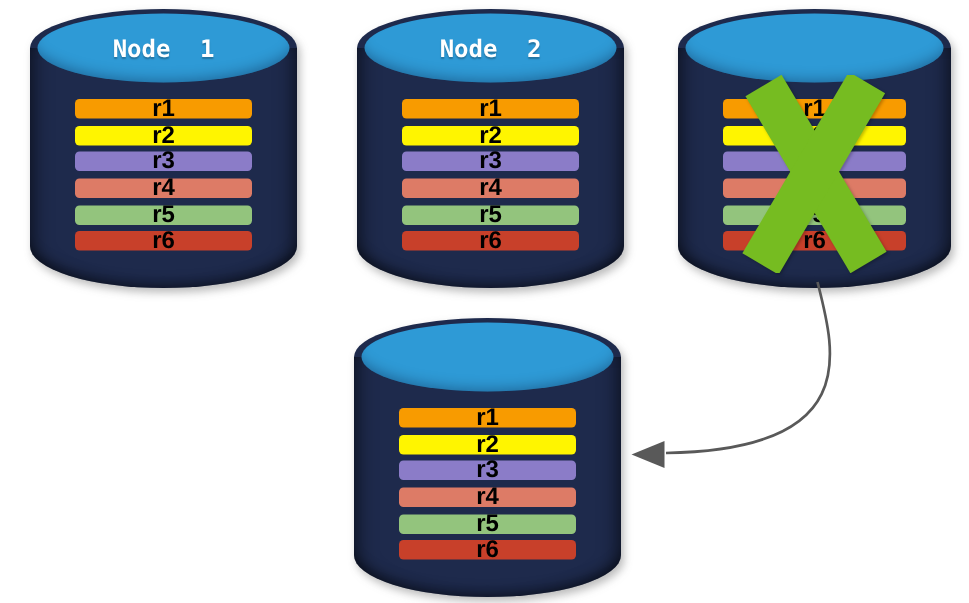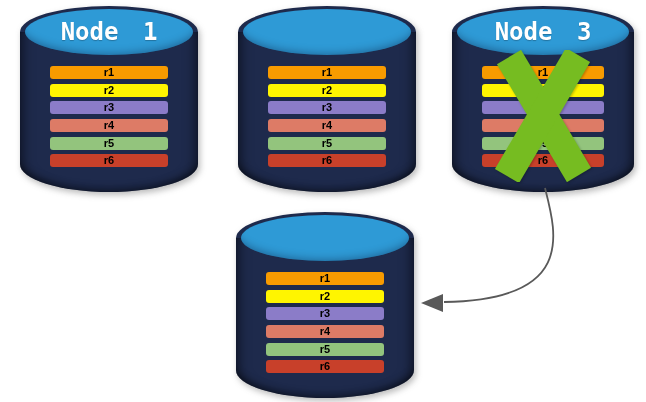--- a/index.html
+++ b/index.html
@@ -45,39 +45,39 @@
   }
   .node-title {
     position: absolute;
     top: 3px; left: 0; right: 0;
     height: 46px;
     display: flex;
     align-items: center;
     justify-content: center;
     color: #ffffff;
     font-family: "DejaVu Sans Mono", monospace;
-    font-size: 24px;
+    font-size: 16px;
     font-weight: 700;
     word-spacing: 10px;
     text-shadow: 0 1px 1px rgba(0,0,0,0.25);
   }
   .bars {
     position: absolute;
     top: 60px; left: 30px; right: 30px;
     display: flex;
     flex-direction: column;
     gap: 4.7px;
   }
   .bar {
     height: 13px;
     border-radius: 3px;
     display: flex;
     align-items: center;
     justify-content: center;
-    font-size: 11px;
+    font-size: 16px;
     font-weight: 700;
     color: #000000;
     line-height: 13px;
   }
 
   
   .x-mark {
     position: absolute;
     left: 494px; top: 50px;
     width: 98px; height: 132px;
@@ -115,35 +115,35 @@
       <div class="bar" style="background: rgb(221, 123, 102);">r4</div>
       <div class="bar" style="background: rgb(147, 196, 125);">r5</div>
       <div class="bar" style="background: rgb(200, 64, 42);">r6</div>
     </div>
   </div>
 
   <div class="node" id="node-2">
     <div class="cap-navy" style="background: rgb(30, 42, 76);"></div>
     <div class="trunk" style="background: rgb(30, 42, 76);"></div>
     <div class="cap-blue" style="background: rgb(46, 154, 214);"></div>
+    <div class="node-title">Node 2</div>
     <div class="bars">
       <div class="bar" style="background: rgb(248, 155, 0);">r1</div>
       <div class="bar" style="background: rgb(255, 245, 0);">r2</div>
       <div class="bar" style="background: rgb(139, 124, 200);">r3</div>
       <div class="bar" style="background: rgb(221, 123, 102);">r4</div>
       <div class="bar" style="background: rgb(147, 196, 125);">r5</div>
       <div class="bar" style="background: rgb(200, 64, 42);">r6</div>
     </div>
   </div>
 
   <div class="node" id="node-3">
     <div class="cap-navy" style="background: rgb(30, 42, 76);"></div>
     <div class="trunk" style="background: rgb(30, 42, 76);"></div>
     <div class="cap-blue" style="background: rgb(46, 154, 214);"></div>
-    <div class="node-title">Node 3</div>
     <div class="bars">
       <div class="bar" style="background: rgb(248, 155, 0);">r1</div>
       <div class="bar" style="background: rgb(255, 245, 0);">r2</div>
       <div class="bar" style="background: rgb(139, 124, 200);">r3</div>
       <div class="bar" style="background: rgb(221, 123, 102);">r4</div>
       <div class="bar" style="background: rgb(147, 196, 125);">r5</div>
       <div class="bar" style="background: rgb(200, 64, 42);">r6</div>
     </div>
   </div>
 

